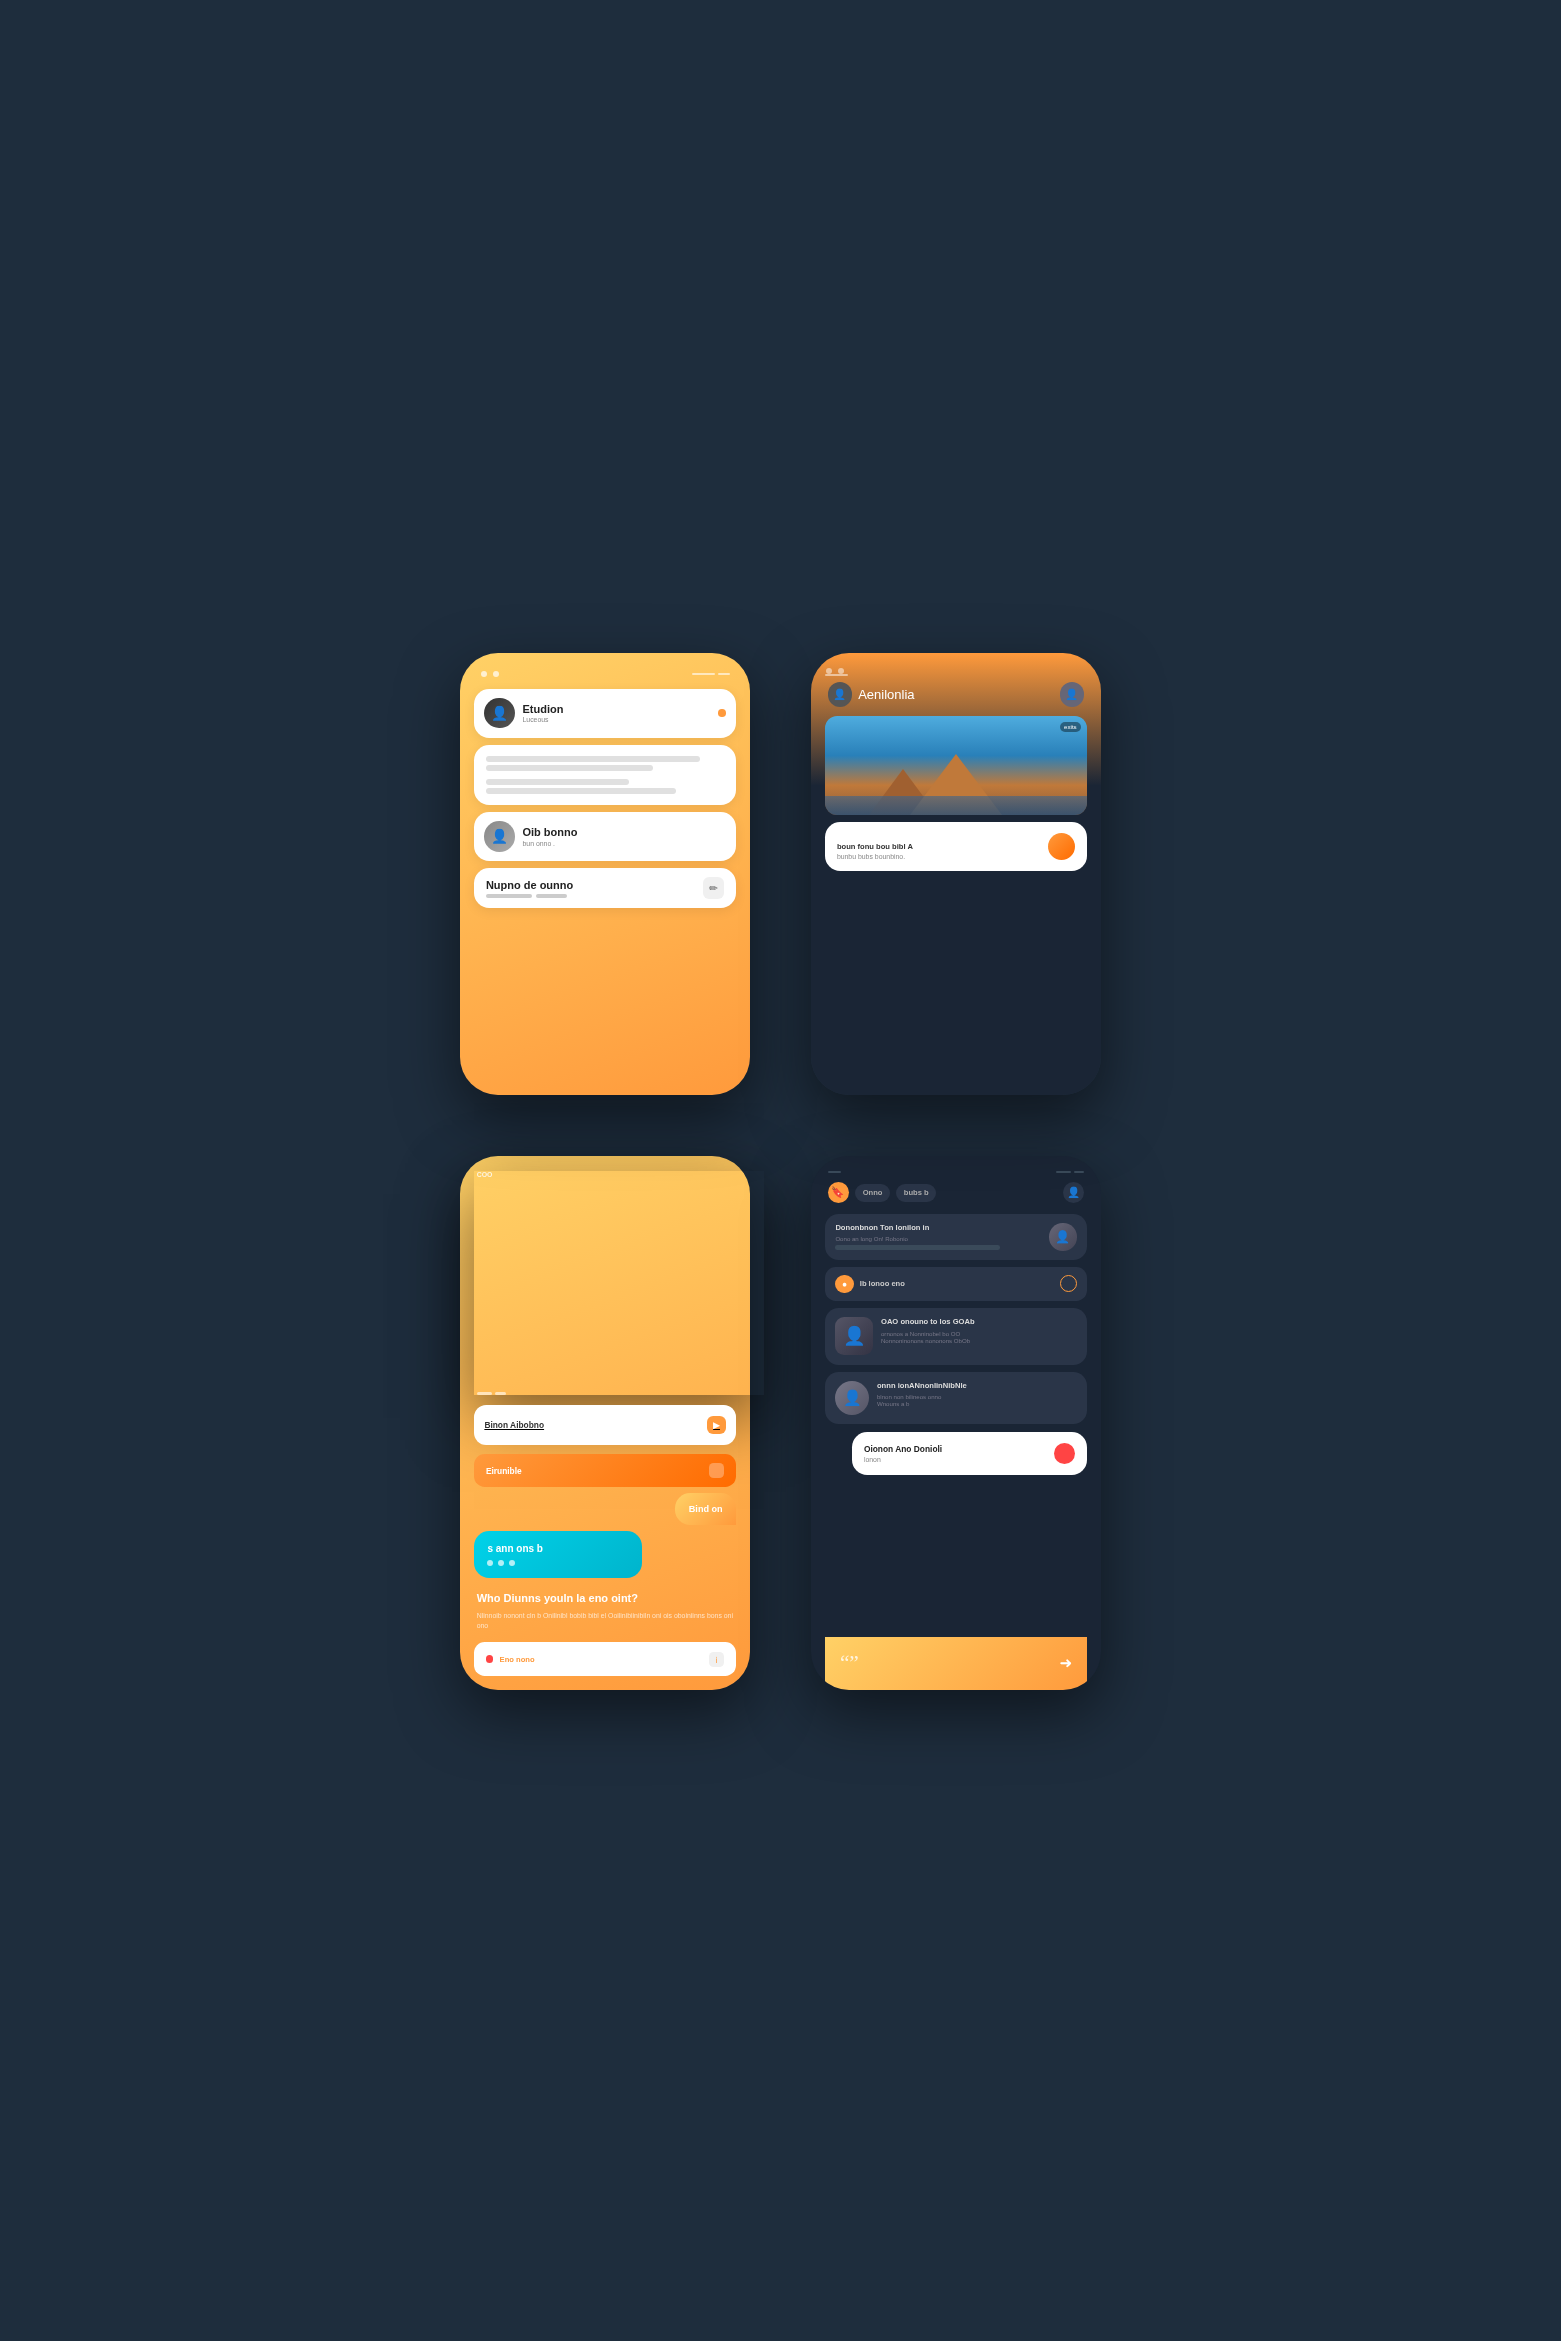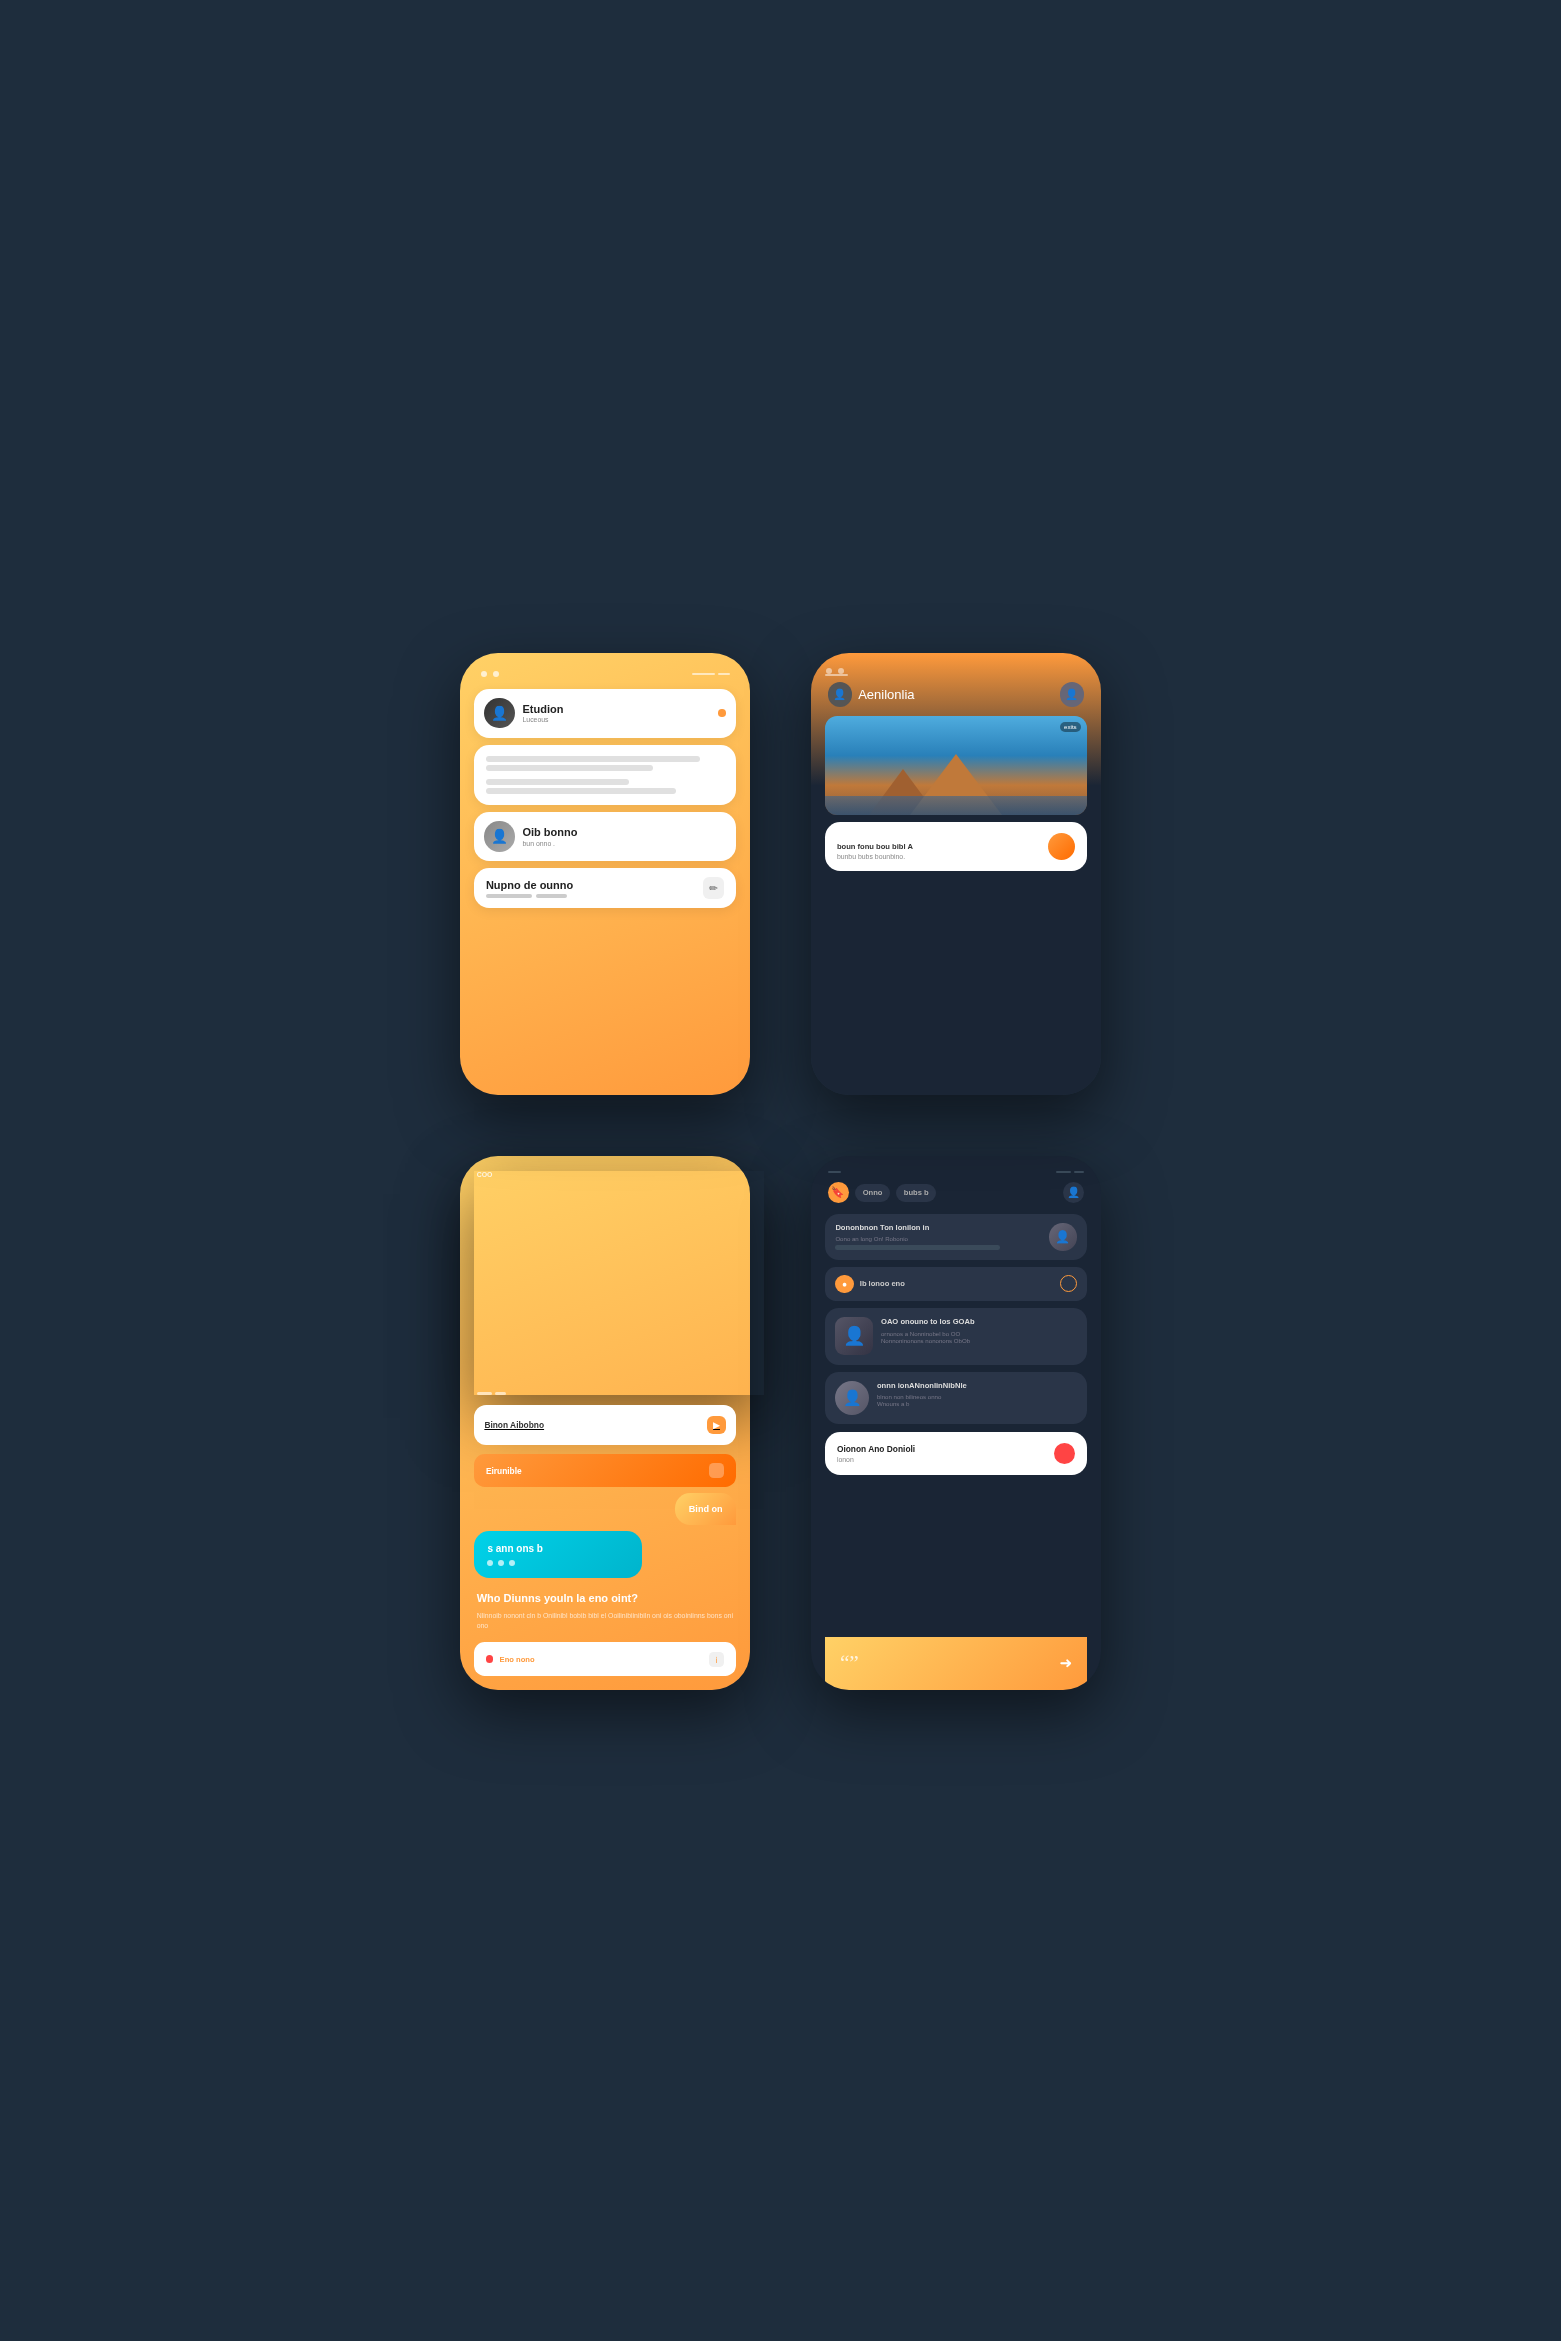--- a/index.html
+++ b/index.html
@@ -483,20 +483,21 @@
     }
 
     .white-card-dark-page {
       background: white;
       border-radius: 15.2px;
       padding: 10.7px 12.2px;
       margin-bottom: 0;
       display: flex;
       align-items: center;
       gap: 18px;
+      margin-left: 27px;
     }
 
     .orange-cta-bar {
       background: linear-gradient(135deg, #FFD166, #FF9A3C);
       padding: 13.7px 15.2px;
       display: flex;
       align-items: center;
       justify-content: space-between;
       margin-top: auto;
     }

